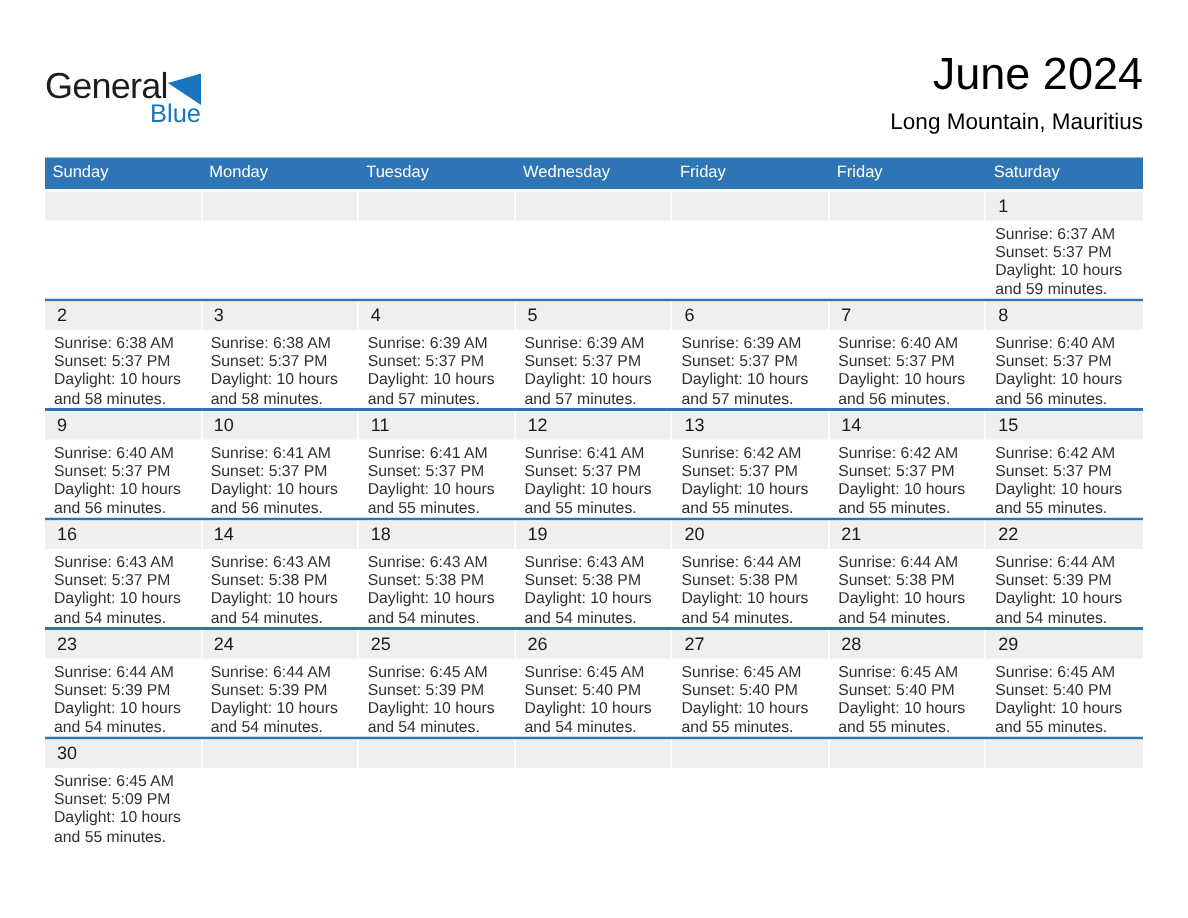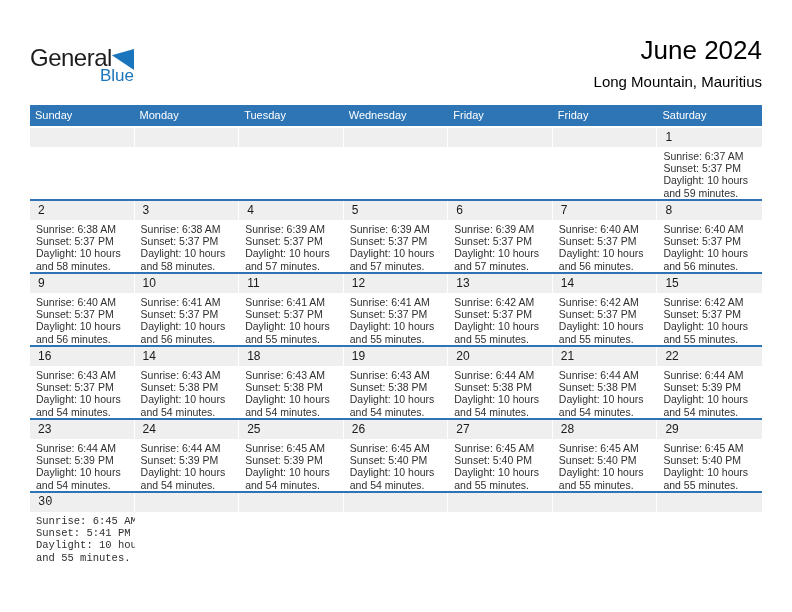--- a/index.html
+++ b/index.html
@@ -15,30 +15,30 @@
     font-family:"Liberation Sans", sans-serif;
     position:relative;overflow:hidden;
   }
   .logo{position:absolute;left:30px;top:45px;width:104px;}
   .logo-row{display:flex;align-items:flex-start;justify-content:center;}
   .logo-general{font-size:24px;color:#1d1d1f;letter-spacing:-0.5px;line-height:26px;}
   .logo-tri{width:27px;height:21px;background:var(--brand-blue);
     clip-path:polygon(0 30%,100% 0,100% 100%);margin-top:4px;margin-left:0px;}
   .logo-blue{font-size:17px;color:var(--brand-blue);text-align:right;margin-top:-8px;line-height:26px;}
   .titles{position:absolute;right:30px;top:34px;text-align:right;color:#000;}
-  .cal-title{font-size:26px;line-height:32px;}
+  .cal-title{font-size:30px;line-height:32px;}
   .cal-subtitle{font-size:15px;line-height:18px;margin-top:7px;}
   .cal{position:absolute;left:30px;top:105px;width:732px;}
   .weekday-row{display:grid;grid-template-columns:repeat(7,1fr);
     background:var(--header-bg);height:21px;margin-bottom:2px;}
   .weekday-cell{color:#ffffff;font-size:11px;line-height:21px;padding-left:5px;
     overflow:hidden;white-space:nowrap;}
   .week{display:grid;grid-template-columns:repeat(7,1fr);
     border-bottom:2px solid var(--week-divider);}
-  .week:last-child{border-bottom:none;font-family:Liberation Mono, monospace;}
+  .week:last-child{border-bottom:none;}
   .cell{height:71px;overflow:hidden;background:#ffffff;}
   .strip{height:19px;background:var(--strip-bg);border-right:1px solid #ffffff;
     padding-left:8px;font-size:12px;color:#1a1a1a;line-height:19px;}
   .cell:last-child .strip{border-right:none;}
   .details{padding:3px 3px 0 6px;font-size:10.5px;color:#303030;line-height:12.2px;}
   .dline{white-space:nowrap;}
 </style>
 </head>
 <body>
 
@@ -359,21 +359,21 @@
             <div class="dline">Daylight: 10 hours</div>
             <div class="dline">and 55 minutes.</div>
           </div>
         </div>
       </div>
       <div class="week">
         <div class="cell">
           <div class="strip">30</div>
           <div class="details">
             <div class="dline">Sunrise: 6:45 AM</div>
-            <div class="dline">Sunset: 5:41 PM</div>
+            <div class="dline">Sunset: 5:09 PM</div>
             <div class="dline">Daylight: 10 hours</div>
             <div class="dline">and 55 minutes.</div>
           </div>
         </div>
         <div class="cell">
           <div class="strip"></div>
           <div class="details"></div>
         </div>
         <div class="cell">
           <div class="strip"></div>

